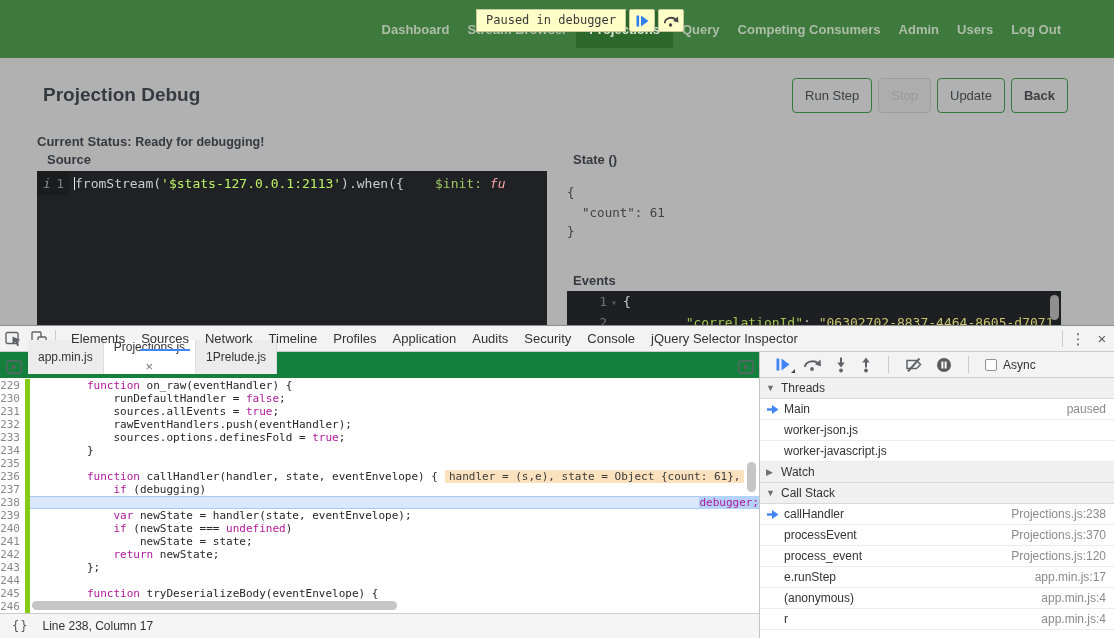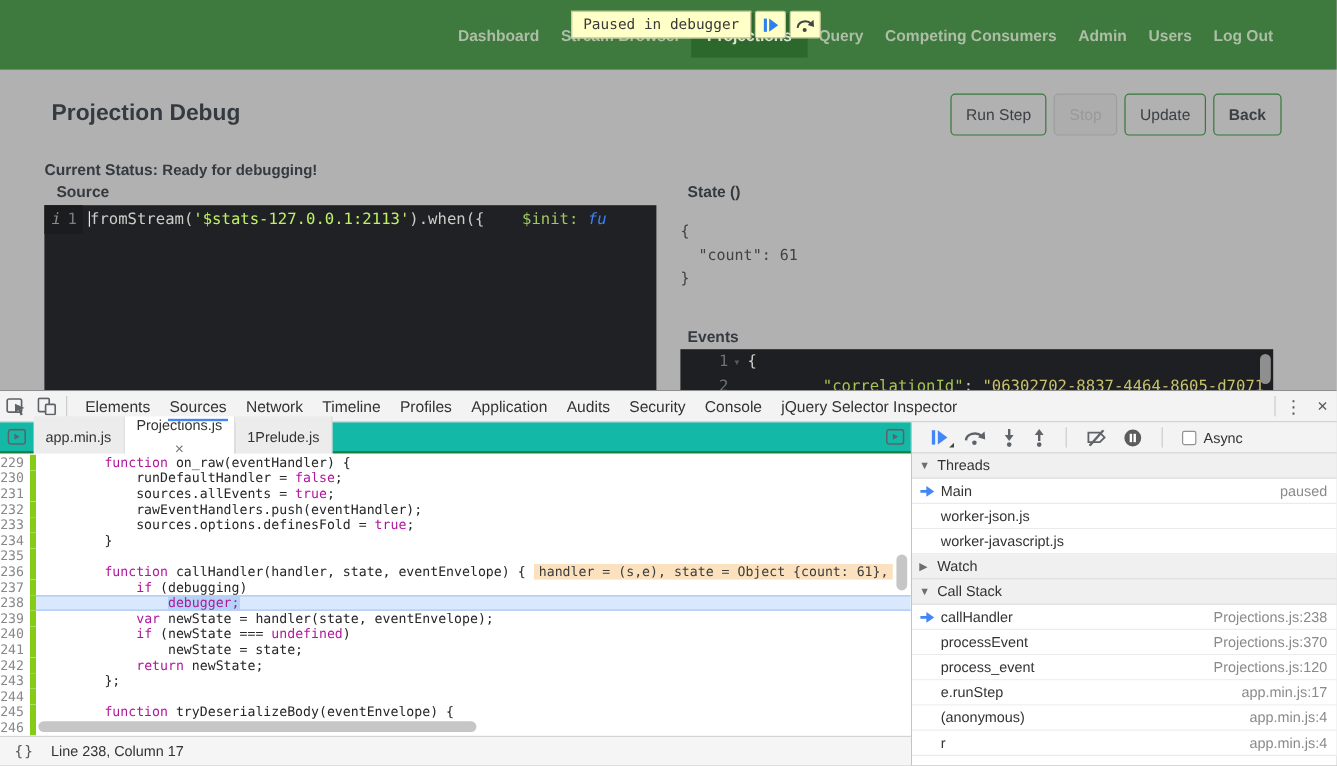--- a/index.html
+++ b/index.html
@@ -36,21 +36,21 @@
 
   
   .source-editor { position:absolute; left:37px; top:171px; width:510px; height:154px; background:#202124;
                    display:flex; font-family:"DejaVu Sans Mono", monospace; font-size:13px; cursor:text; }
   .se-gutter { width:32px; background:#1b1c1e; color:#7c7f82; padding:5px 5px 0 6px; display:flex;
                justify-content:space-between; height:24px; }
   .se-info { font-style:italic; color:#8a8d8f; }
   .se-code { padding:5px 0 0 5px; white-space:pre; }
   .se-cursor { display:inline-block; width:1px; height:13px; background:#e6e6e6; vertical-align:-2px; }
   .se-plain { color:#cbcec9; } .se-str { color:#bef264; } .se-green { color:#9ec862; }
-  .se-blue { color:#3b82f6; font-style:italic; }
+  .se-blue { color:#fca5a5; font-style:italic; }
 
   
   .state-json { position:absolute; left:567px; top:183px; font-family:"DejaVu Sans Mono", monospace;
                 font-size:12.5px; line-height:19.5px; color:#424242; white-space:pre; }
   .events-editor { position:absolute; left:567px; top:291px; width:494px; height:34px; background:#1e1f22;
                    overflow:hidden; font-family:"DejaVu Sans Mono", monospace; font-size:13px; cursor:text; }
   .ev-row { display:flex; height:21px; line-height:21px; }
   .ev-gutter { width:56px; color:#6f7274; flex:none; text-align:right; padding-right:6px; }
   .ev-fold { color:#595c5e; font-size:10px; margin-left:4px; }
   .ev-code { white-space:pre; }
@@ -64,35 +64,35 @@
   .tool-ic { display:flex; align-items:center; justify-content:center; width:26px; height:24px; cursor:pointer; }
   .sep { width:1px; height:17px; background:#ccc; margin:0 3px; }
   .dt-tabs { display:flex; height:100%; margin-left:4px; }
   .dt-tab { padding:0 8px; display:flex; align-items:center; font-size:13px; color:#333; position:relative; cursor:pointer; white-space:nowrap; }
   .dt-tab.active::after { content:""; position:absolute; left:7px; right:7px; bottom:0; height:2px; background:#4285f4; }
   .dt-right { margin-left:auto; display:flex; align-items:center; }
   .glyph-btn { font-size:15px; color:#5a5a5a; width:24px; text-align:center; cursor:pointer; }
 
   .dt-body { display:flex; height:286px; }
   .dt-left { width:760px; flex:none; display:flex; flex-direction:column; border-right:1px solid #c3c3c3; }
-  .file-tabs { height:26px; background:#14b8a6; border-bottom:2px solid #15803d; display:flex; align-items:center; }
+  .file-tabs { height:26px; background:#15803d; border-bottom:4px solid #15803d; display:flex; align-items:flex-end; }
   .ft-toggle { display:flex; align-items:center; padding:0 6px; cursor:pointer; }
   .file-tab { display:flex; align-items:center; gap:5px; padding:0 10px; font-size:12px; color:#333;
               border-right:1px solid #ddd; cursor:pointer; background:#ececec; }
   .file-tab.active { background:#fff; border-left:1px solid #ddd; margin-left:-1px;flex-direction:column; }
   .ft-close { color:#777; font-size:13px; cursor:pointer; }
   .ft-right { margin-left:auto; display:flex; align-items:center; padding:0 5px; cursor:pointer; }
 
   .code-area { flex:1; position:relative; overflow:hidden; background:#fff;
                font-family:"DejaVu Sans Mono", monospace; font-size:11px; line-height:13px; padding-top:1px; }
   .code-row { display:flex; height:13px; }
   .ln { width:30px; flex:none; text-align:right; padding-right:5px; color:#888; border-right:5px solid #84cc16;
         font-size:11px; cursor:pointer; background:#fff; }
   .ct { flex:1; white-space:pre; padding-left:4px; color:#262626; }
-  .code-row.paused .ct { background:#d9e8fc; box-shadow: inset 0 1px 0 #a9c8f2, inset 0 -1px 0 #a9c8f2; }
+  .code-row.paused .ct { background:#d9e8fc; box-shadow: inset 0 1px 0 #a9c8f2, inset 0 -1px 0 #a9c8f2; text-align: right; }
   .tok-p { color:#262626; }
   .tok-k { color:#b0189c; }
   .tok-sel { background:#b5d3f7; }
   .tok-ann { background:#fbe1bd; color:#3c3c3c; margin-left:7px; padding:0 4px; }
   .hscroll { position:absolute; left:32px; bottom:3px; width:365px; height:9px; background:#c6c6c6; border-radius:5px; cursor:pointer; }
   .vscroll { position:absolute; right:3px; top:84px; width:9px; height:30px; background:#c6c6c6; border-radius:5px; cursor:pointer; }
 
   .dt-status { height:25px; border-top:1px solid #ccc; background:#f5f5f5; display:flex; align-items:center; font-size:12px; color:#333; }
   .pp-icon { font-family:"DejaVu Sans Mono", monospace; color:#555; margin:0 14px 0 12px; cursor:pointer; letter-spacing:1px; }
 

